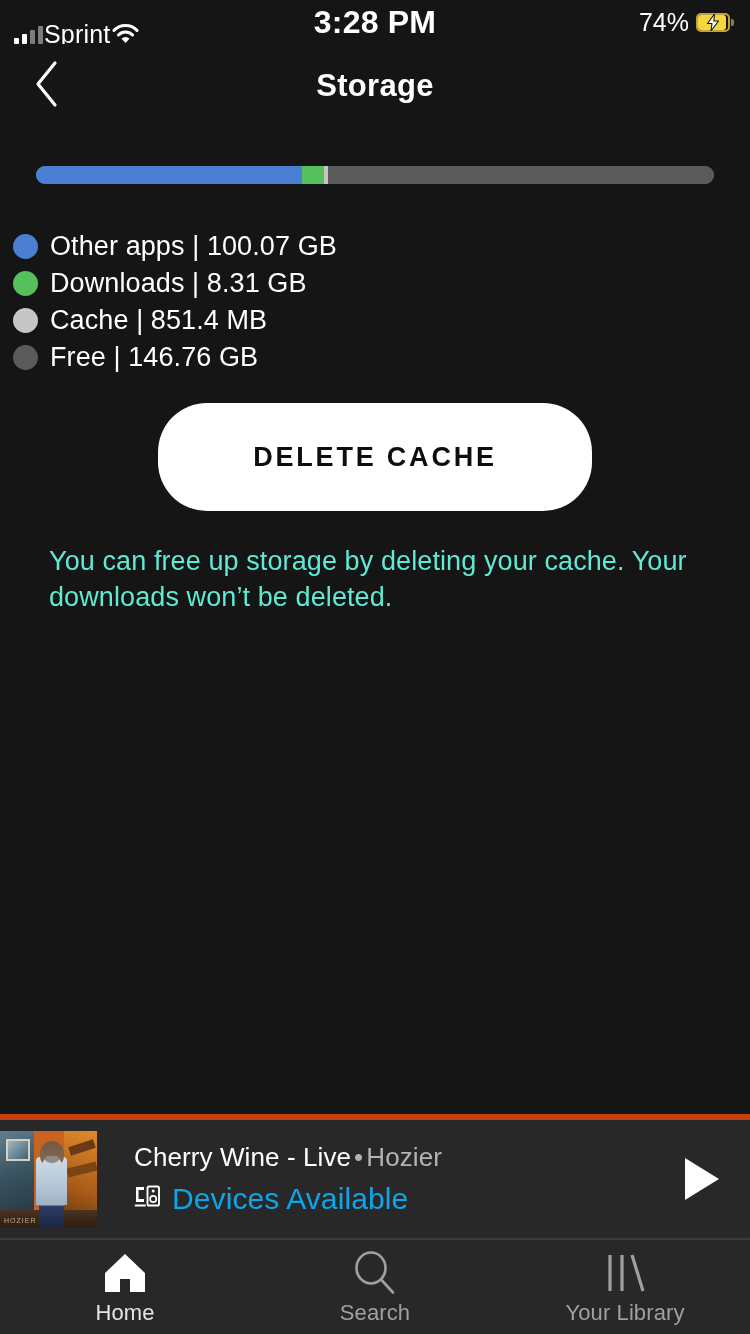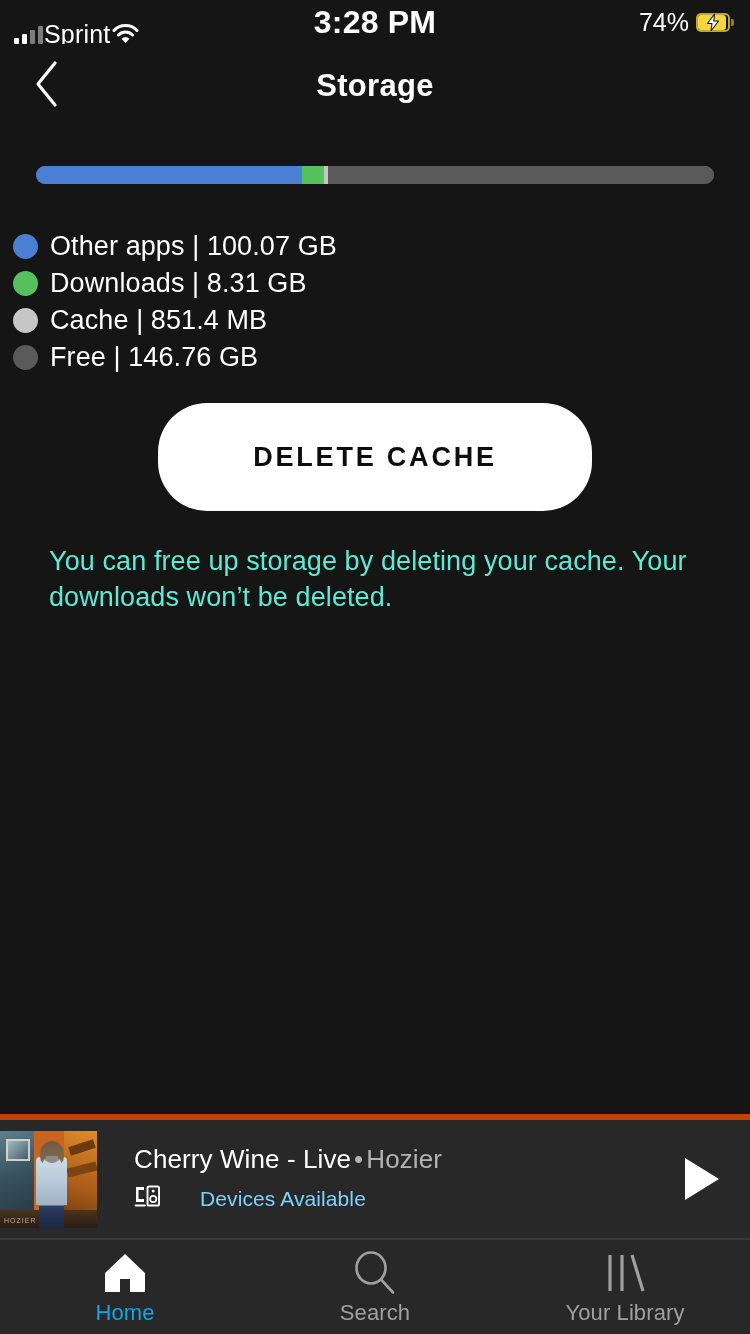--- a/index.html
+++ b/index.html
@@ -129,21 +129,21 @@
   .aa-floor{ position:absolute; left:0; bottom:0; width:100%; height:18px;
     background:linear-gradient(180deg,#4a3322,#2a1d12); }
   .aa-text{ position:absolute; left:4px; bottom:4px; font-size:7px; color:#d9c9a8;
     letter-spacing:1px; opacity:.8; font-family:"Liberation Sans",sans-serif;}
 
   .np-info{ flex:1 1 auto; padding-left:37px; }
   .np-line1{ font-size:26px; color:#fff; letter-spacing:.1px; white-space:nowrap; }
   .np-line1 .artist{ color:#b3b3b3; }
   .np-line1 .sep{ color:#b3b3b3; padding:0 3px; }
   .np-line2{ display:flex; align-items:center; gap:11px; margin-top:9px; }
-  .np-devtext{ font-size:21px; color:#7dd3fc; letter-spacing:.1px;margin-left:28px; }
+  .np-devtext{ font-size:30px; color:#0ea5e9; letter-spacing:.1px; }
   .np-play{
     flex:0 0 auto; width:96px; height:97px; display:flex;
     align-items:center; justify-content:center; cursor:pointer;
   }
   .np-play .tri{
     width:0; height:0; border-left:34px solid #fff;
     border-top:21px solid transparent; border-bottom:21px solid transparent;
   }
 
   
@@ -152,21 +152,21 @@
     background:#282828; border-top:2px solid #3b3b3b;
     display:flex;
   }
   .tab{
     flex:1 1 0; display:flex; flex-direction:column;
     align-items:center; justify-content:center; gap:6px; cursor:pointer;
     padding-top:4px;
   }
   .tab-icon{ height:42px; display:flex; align-items:center; justify-content:center; }
   .tab-label{ font-size:22px; color:#a0a0a0; letter-spacing:.1px; }
-  .tab.active .tab-label{ color:#0ea5e9; }
+  .tab.active .tab-label{ color:#e5e5e5; }
 </style>
 </head>
 <body>
 
 <div class="statusbar">
   <div class="sb-left">
     <span class="signal">
       <i class="on"></i>
         <i class="on"></i>
         <i></i>

